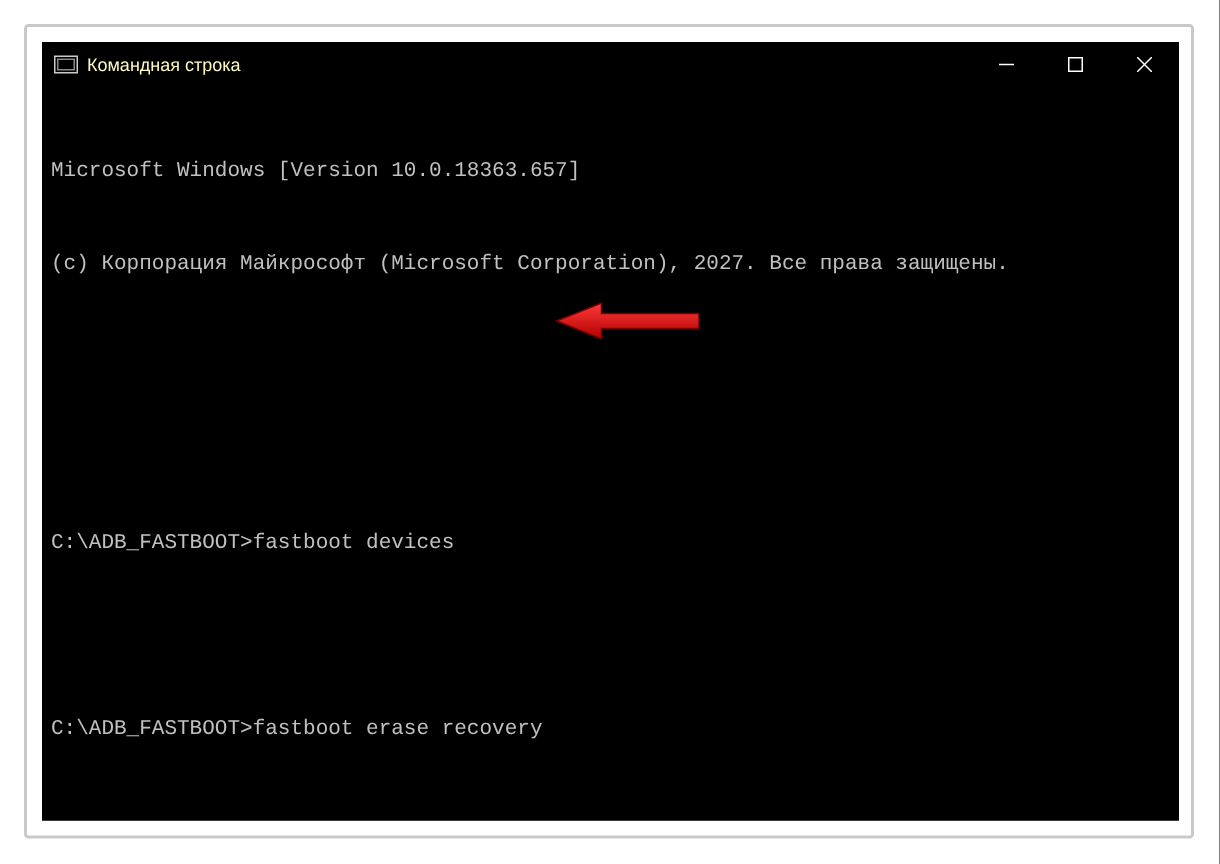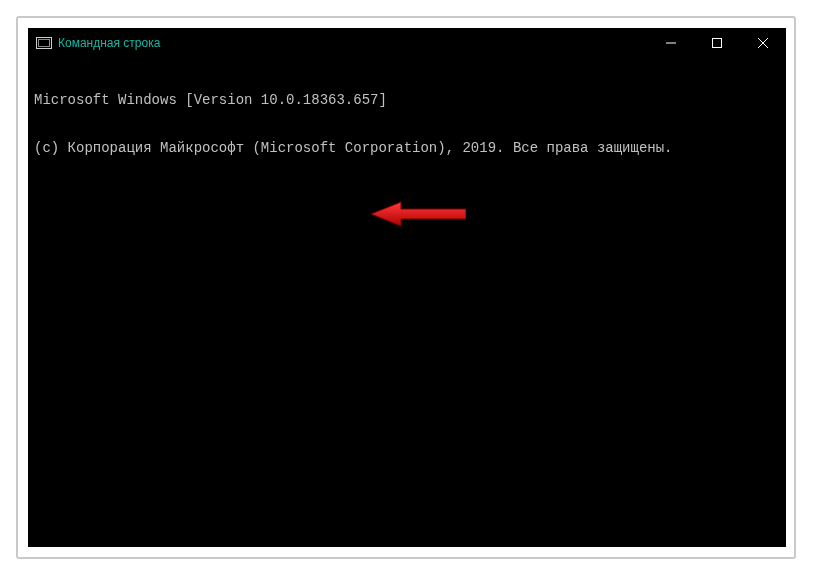--- a/index.html
+++ b/index.html
@@ -29,21 +29,21 @@
       height: 519px;
       background: #000;
       display: flex;
       flex-direction: column;
     }
     .titlebar {
       height: 30px;
       display: flex;
       align-items: center;
       background: #000;
-      color: #14b8a6;
+      color: #fef9c3;
       font-size: 12px;
     }
     .titlebar .icon {
       width: 16px;
       height: 12px;
       margin-left: 8px;
       margin-right: 6px;
       border: 1px solid #ccc;
       position: relative;
       background: #000;
@@ -70,21 +70,21 @@
       background: #000;
       color: #c0c0c0;
       font-family: Consolas, "Courier New", monospace;
       font-size: 14px;
       line-height: 16px;
       padding: 2px 6px;
       white-space: pre;
       position: relative;
       overflow: hidden;
     }
-    .terminal .line { display: block; min-height: 16px; }
+    .terminal .line { display: block; min-height: 16px; margin-top: 14px; }
     .redact {
       display: inline-block;
       width: 60px;
       height: 12px;
       background: #111;
       vertical-align: middle;
       border: 1px solid #333;
     }
     .arrow {
       position: absolute;
@@ -112,24 +112,26 @@
       </div>
       <div class="winbtn">
         <svg width="10" height="10" viewBox="0 0 10 10">
             <line x1="0" y1="0" x2="10" y2="10" stroke="#fff" stroke-width="1"></line>
             <line x1="10" y1="0" x2="0" y2="10" stroke="#fff" stroke-width="1"></line>
           </svg>
       </div>
     </div>
     <div class="terminal">
       <span class="line">Microsoft Windows [Version 10.0.18363.657]</span>
-      <span class="line">(c) Корпорация Майкрософт (Microsoft Corporation), 2019. Все права защищены.</span>
+      <span class="line">(c) Корпорация Майкрософт (Microsoft Corporation), 2027. Все права защищены.</span>
       <span class="line"></span>
       <span class="line"></span>
+      <span class="line">C:\ADB_FASTBOOT&gt;fastboot devices</span>
       <span class="line"></span>
+      <span class="line">C:\ADB_FASTBOOT&gt;fastboot erase recovery</span>
       
       
       
       
     </div>
   </div>
 
   <svg class="arrow" style="left:348px; top:181px;" width="100" height="30" viewBox="0 0 100 30">
     <defs>
       <linearGradient id="ag" x1="0" y1="0" x2="0" y2="1">

